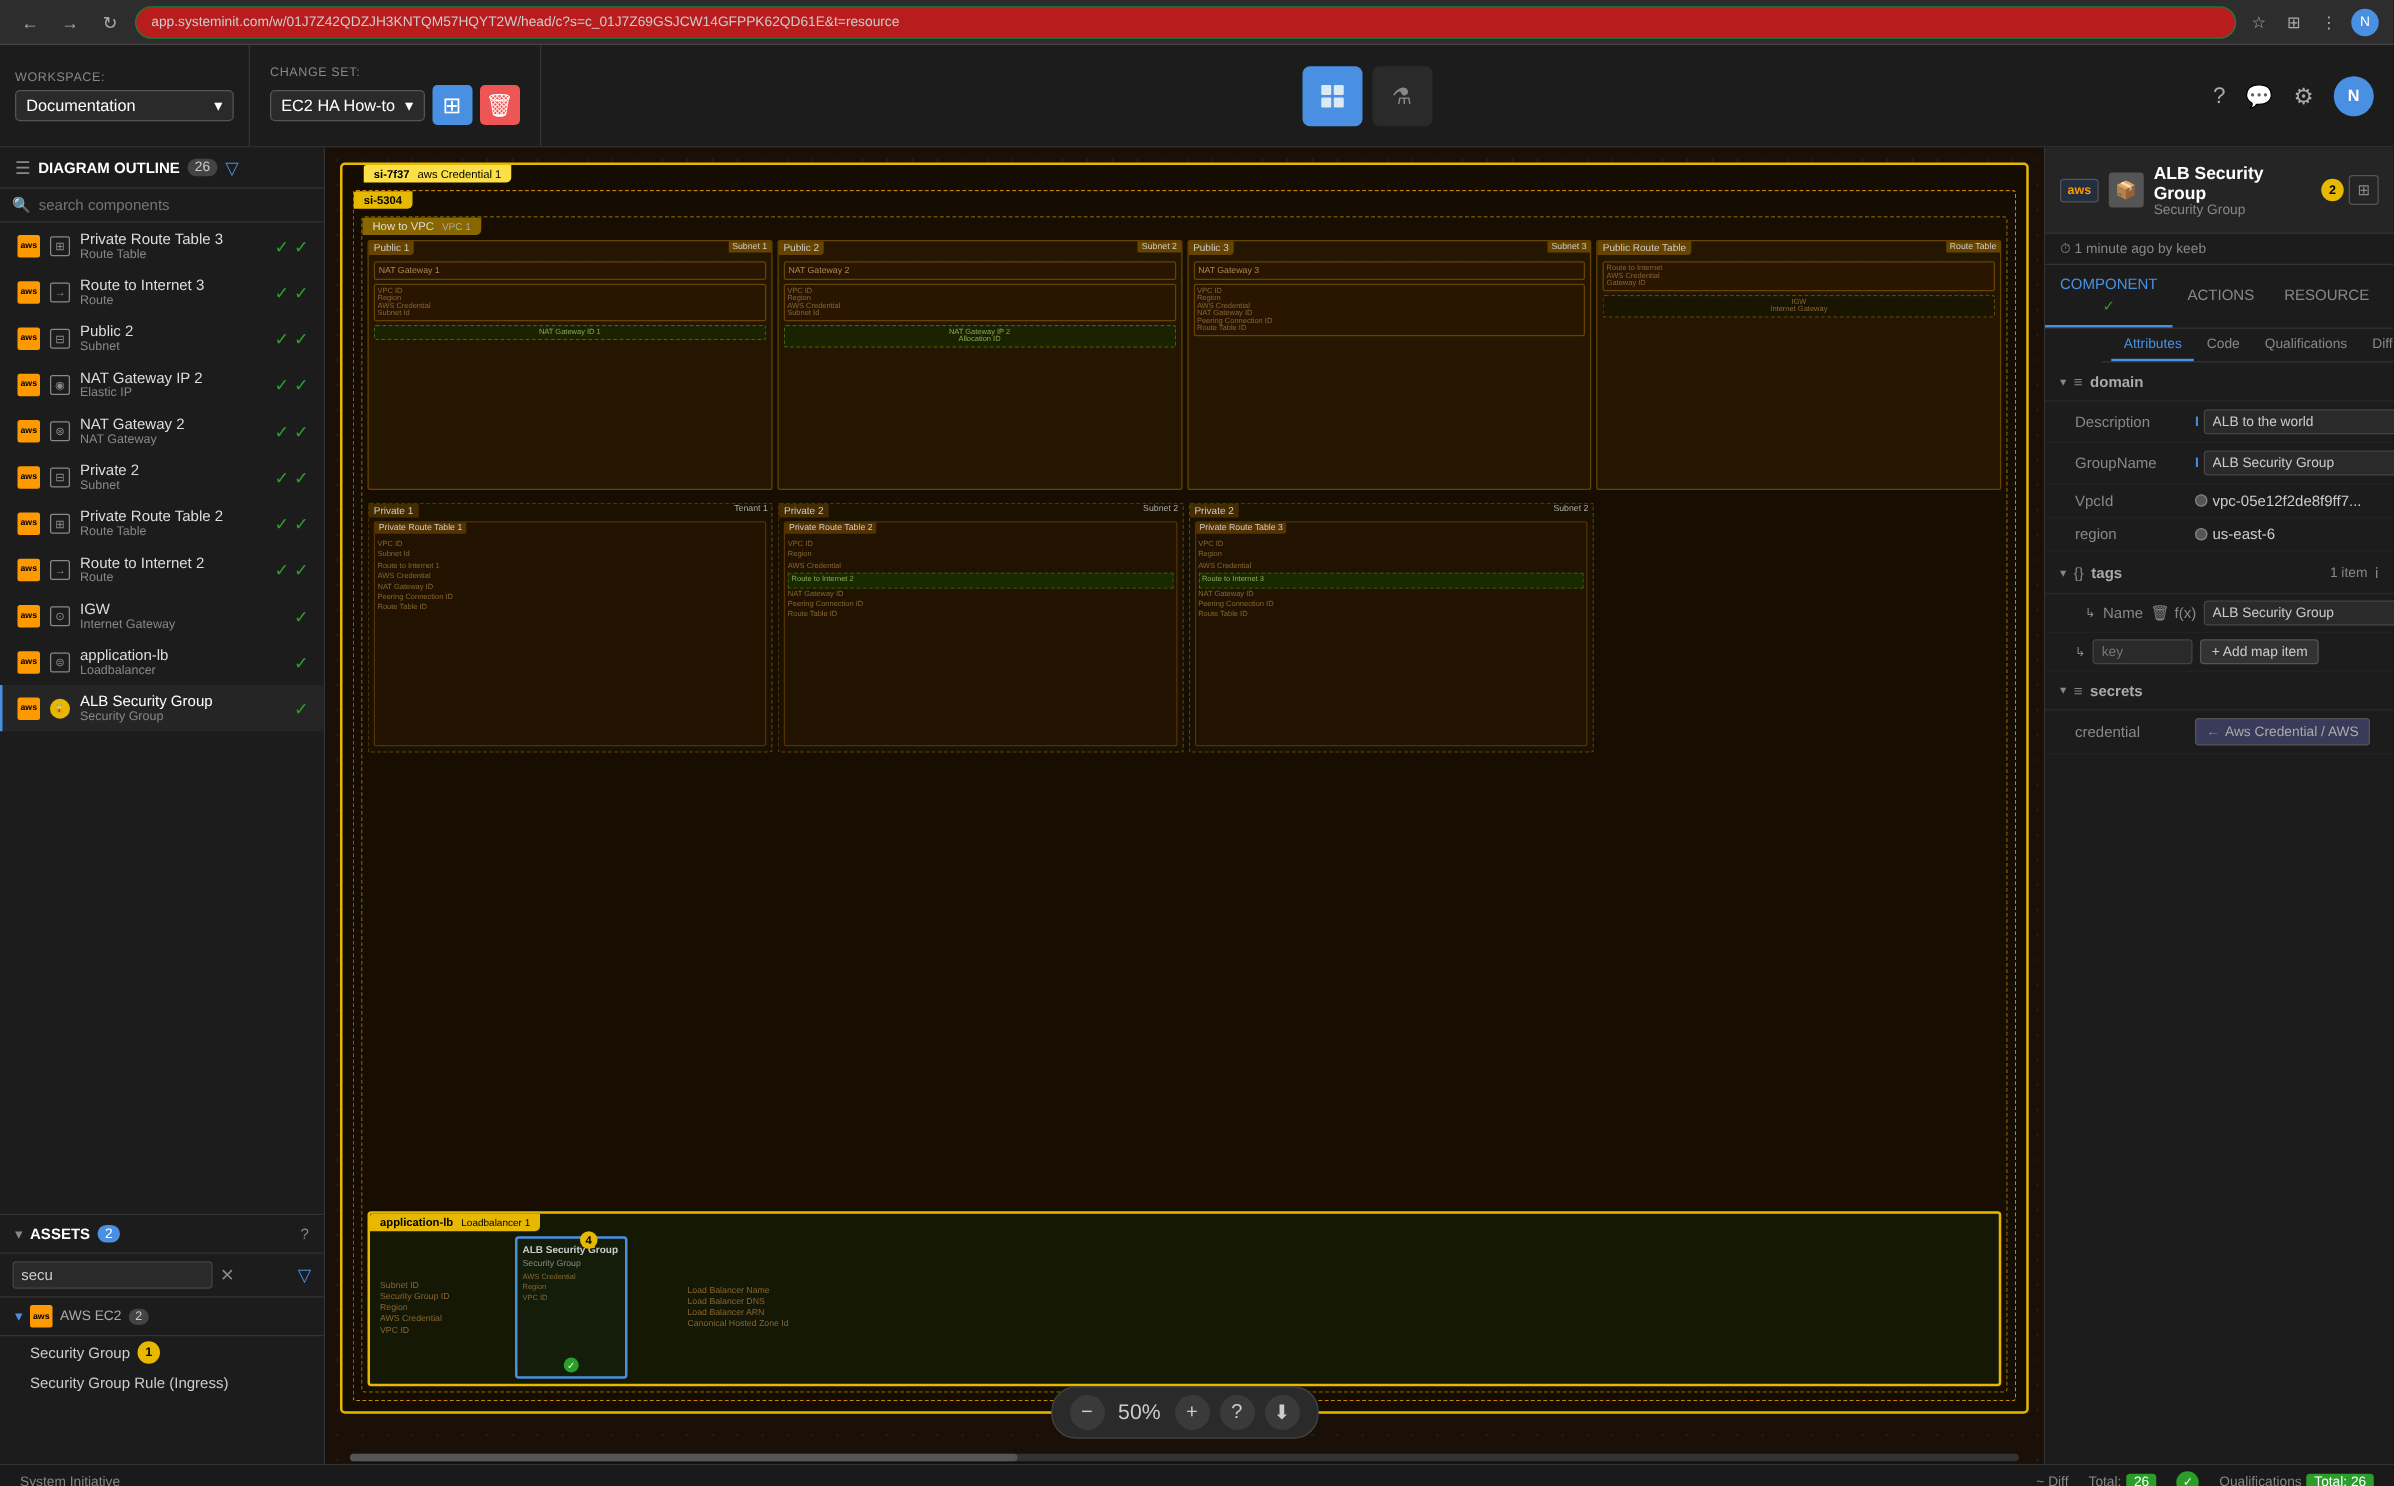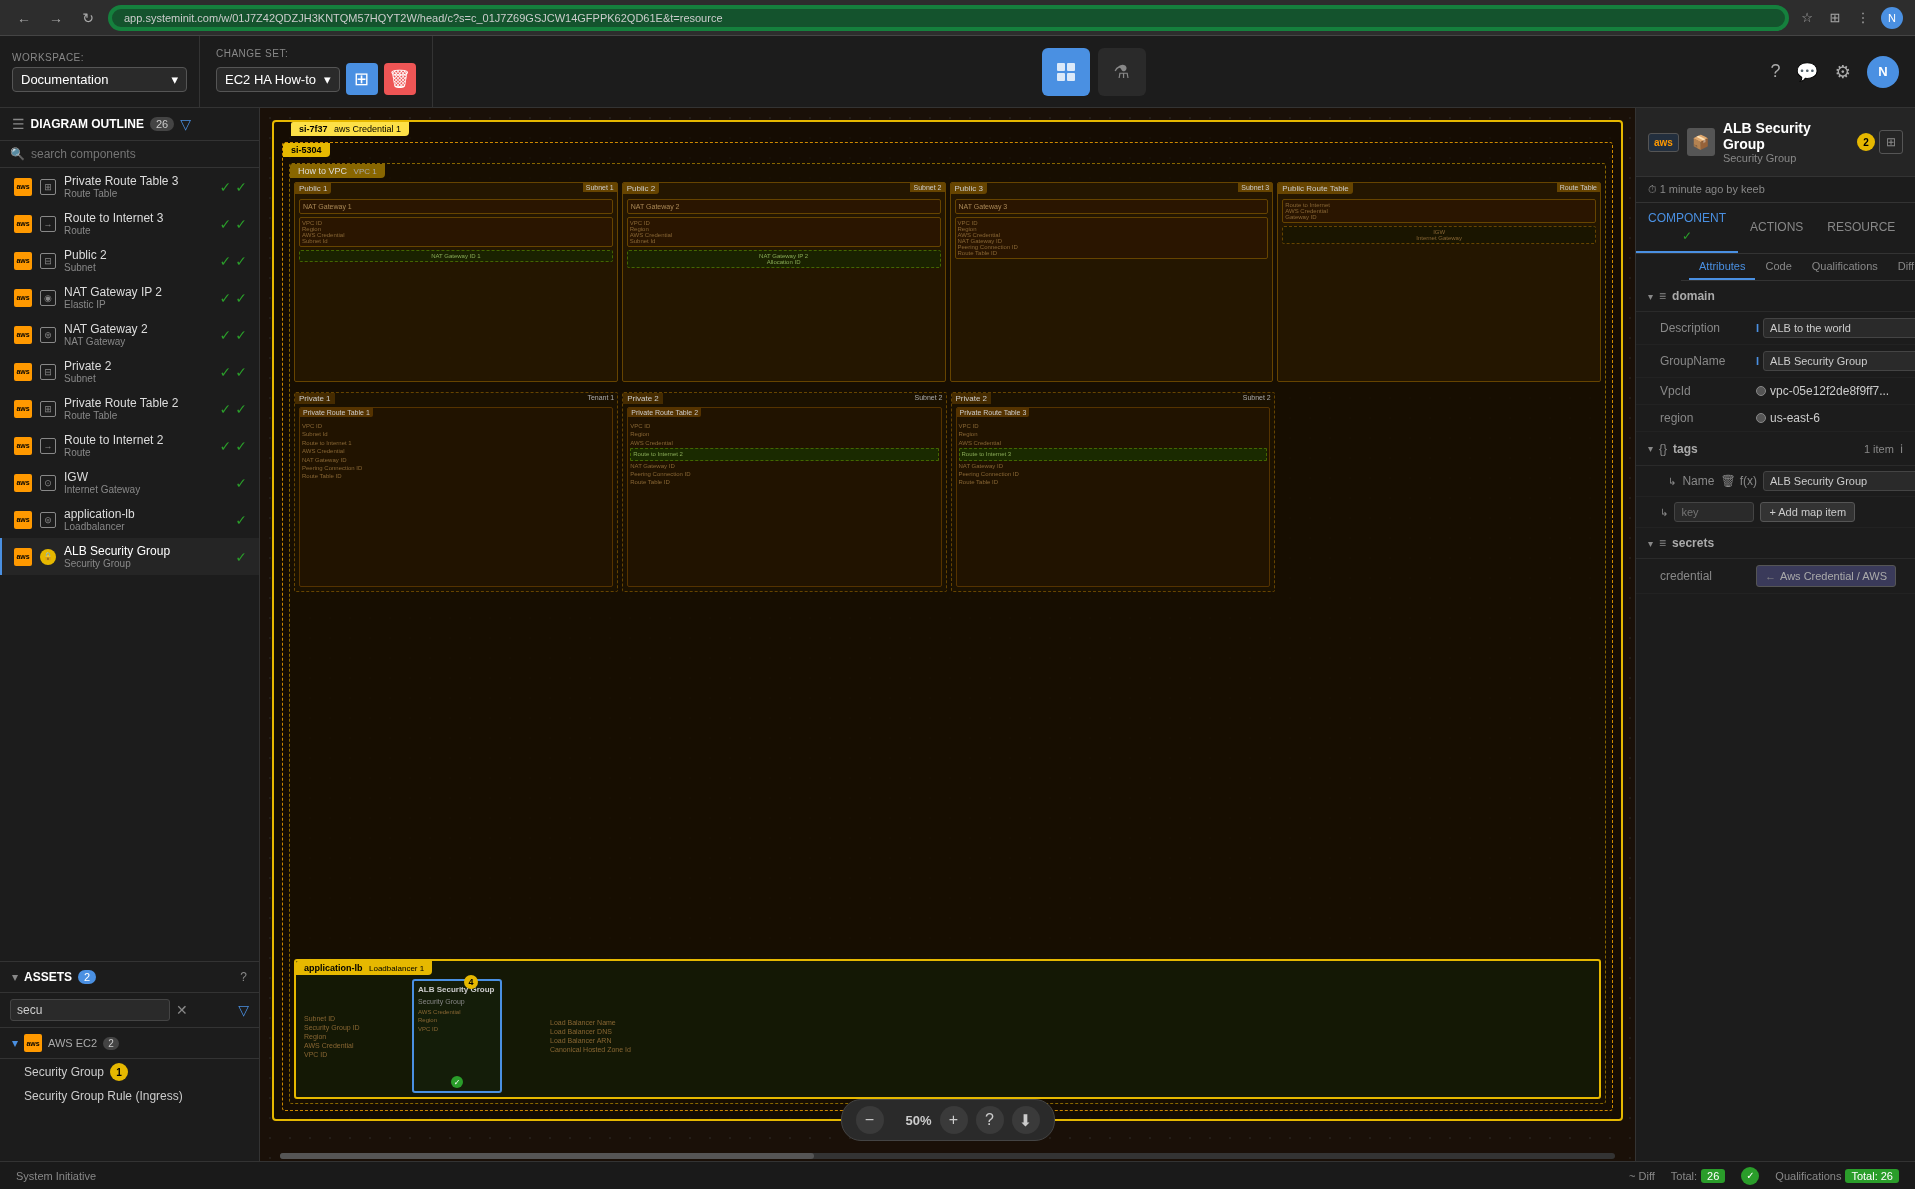--- a/index.html
+++ b/index.html
@@ -18,36 +18,36 @@
     .browser-nav-btn {
       width: 24px; height: 24px;
       background: none; border: none;
       color: #aaa; cursor: pointer;
       display: flex; align-items: center; justify-content: center;
       font-size: 14px;
     }
     .browser-url-bar {
       flex: 1;
       height: 26px;
-      background: #14532d;
-      border: 4px solid #15803d;
+      background: #b91c1c;
+      border: 1px solid #15803d;
       border-radius: 13px;
       color: #ccc;
       font-size: 11px;
       padding: 0 12px;
       outline: none;
     }
     .browser-icons {
       display: flex; gap: 8px; align-items: center;
     }
     .browser-icon { width: 20px; height: 20px; color: #aaa; display: flex; align-items: center; justify-content: center; font-size: 13px; cursor: pointer; }
 
     
     .app-header {
-      height: 72px;
+      height: 82px;
       background: #1c1c1c;
       border-bottom: 1px solid #333;
       display: flex;
       align-items: center;
       padding: 0;
     }
     .workspace-section {
       width: 200px;
       padding: 0 12px;
       border-right: 1px solid #333;
@@ -204,21 +204,21 @@
       border-radius: 20px;
       padding: 6px 14px;
     }
     .ctrl-btn {
       width: 28px; height: 28px;
       border-radius: 50%; border: none;
       background: #3a3a3a; color: #ccc;
       cursor: pointer; font-size: 16px;
       display: flex; align-items: center; justify-content: center;
     }
-    .zoom-level { font-size: 13px; color: #ccc; min-width: 40px; text-align: right; font-weight: bold; }
+    .zoom-level { font-size: 17px; color: #ccc; min-width: 40px; text-align: center; }
 
     
     .right-panel {
       width: 280px;
       background: #1c1c1c;
       border-left: 1px solid #333;
       display: flex;
       flex-direction: column;
       overflow: hidden;
     }

